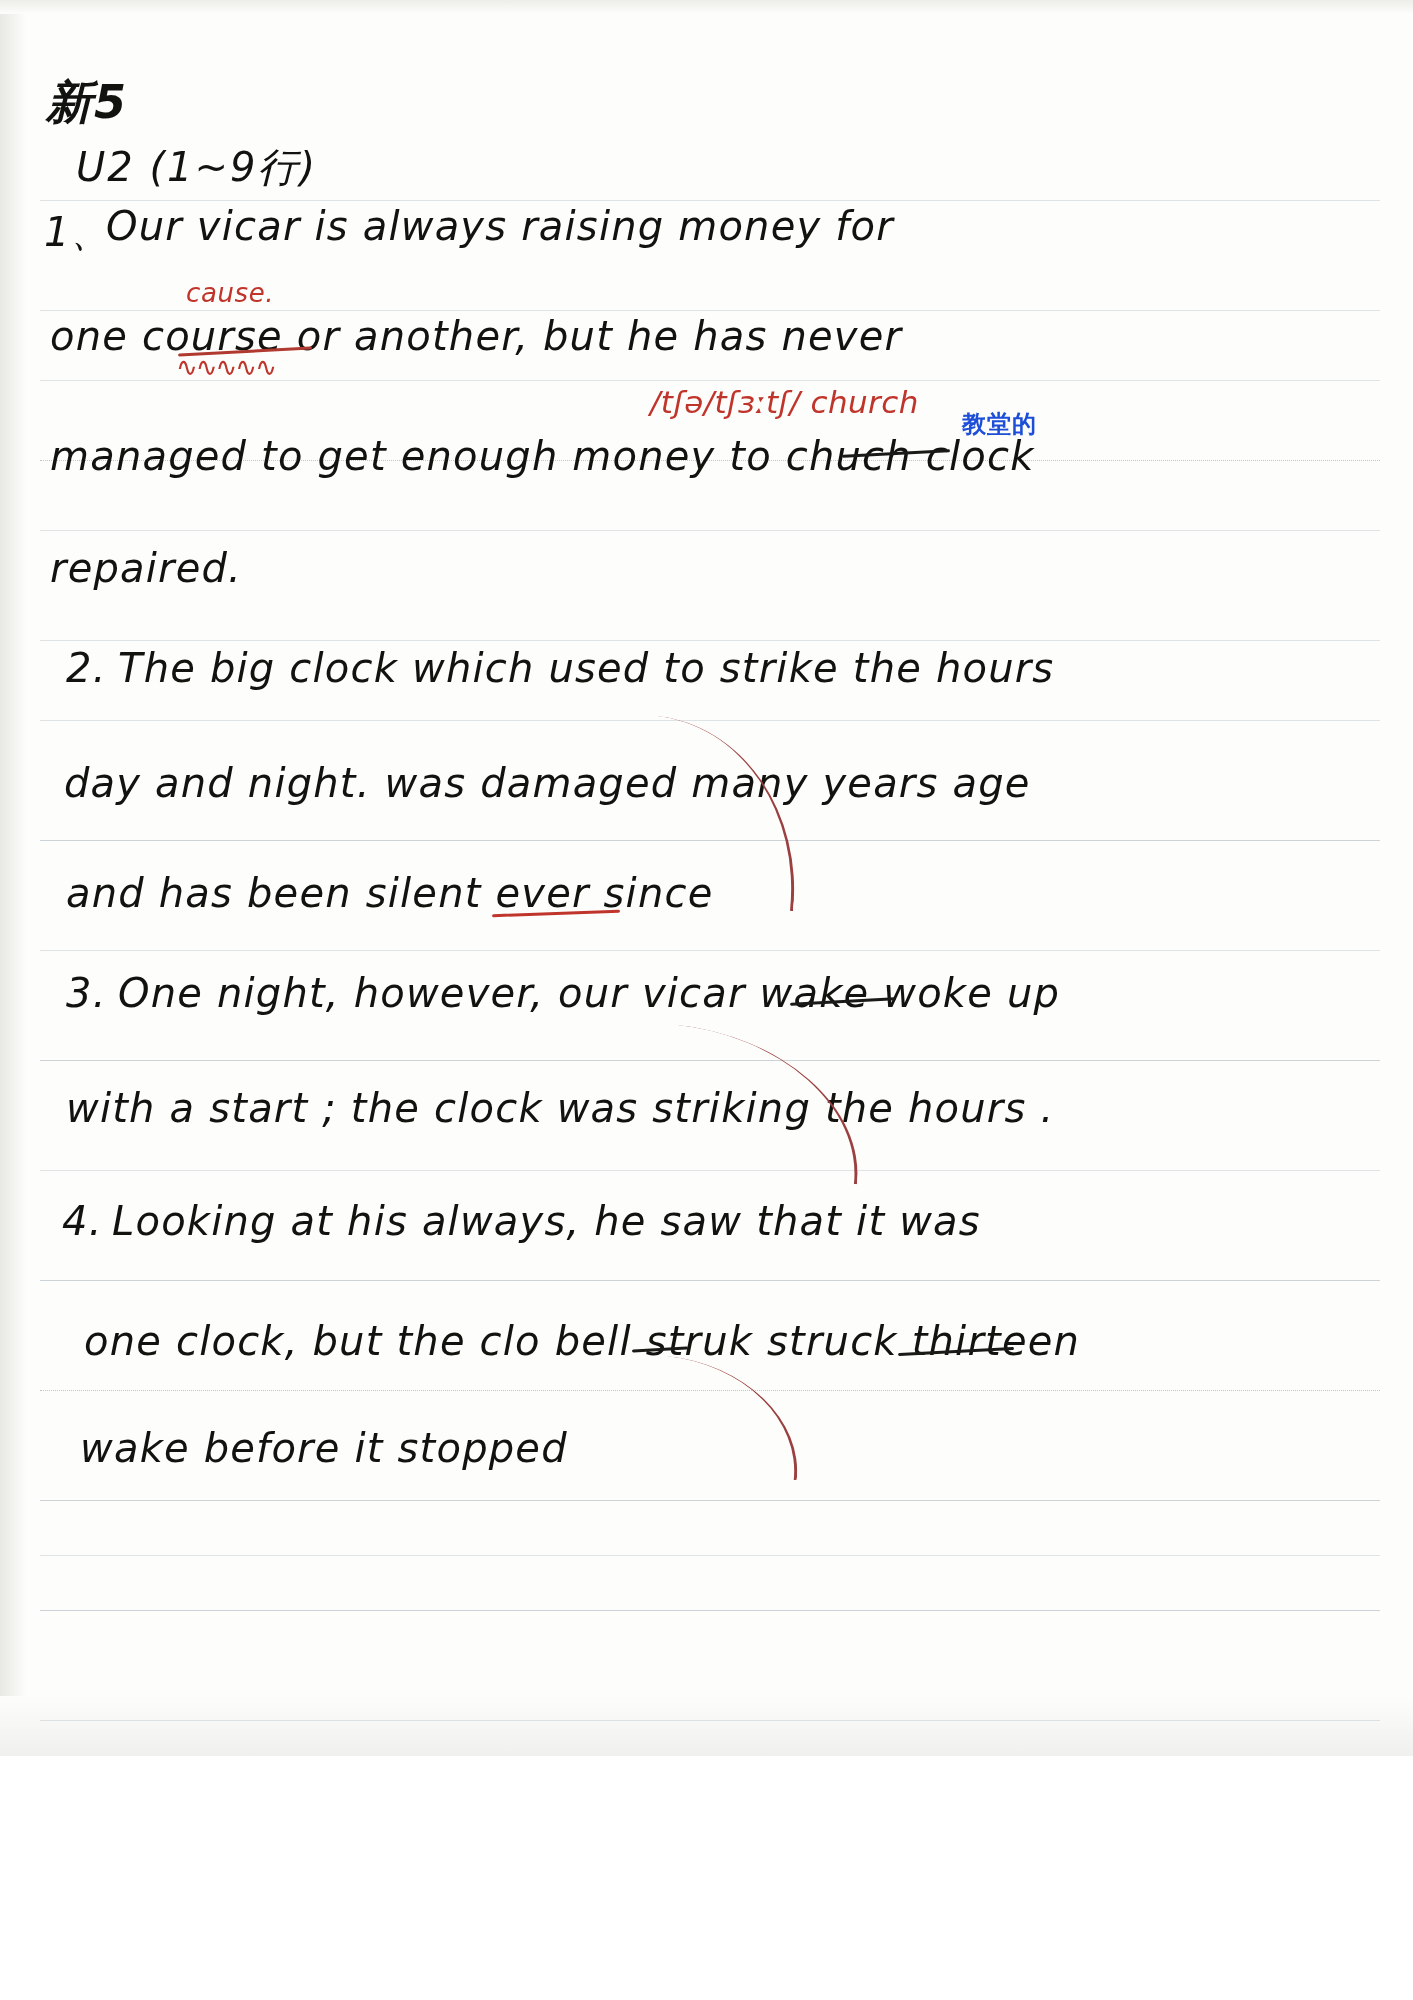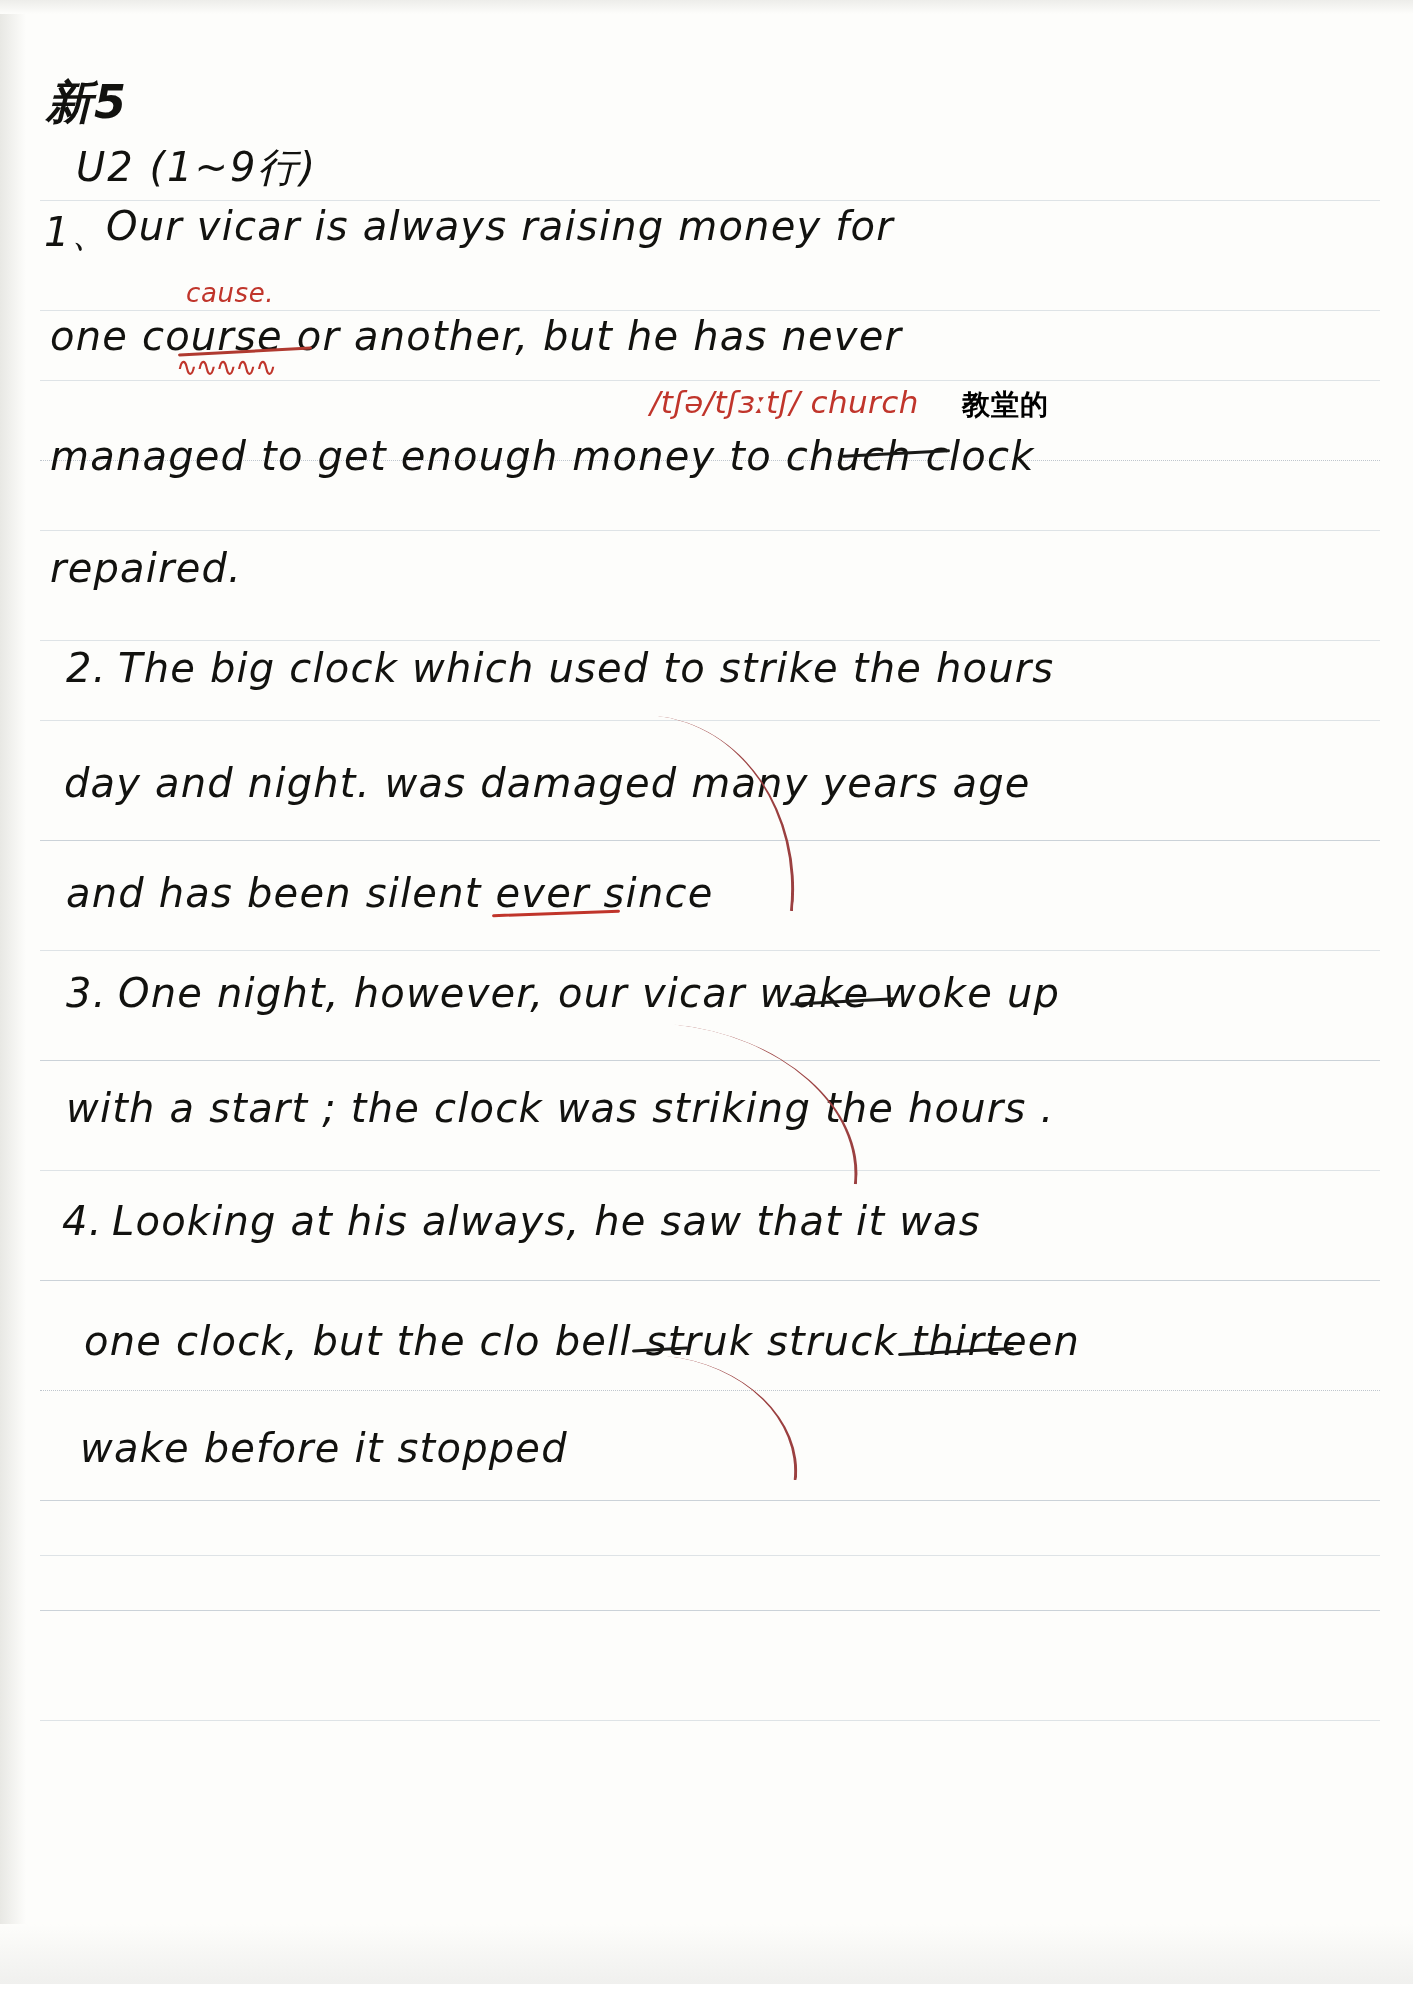--- a/index.html
+++ b/index.html
@@ -6,21 +6,21 @@
     margin: 0;
     padding: 0;
     background: #ffffff;
   }
   body {
     font-family: "DejaVu Sans", sans-serif;
   }
   #page {
     position: relative;
     width: 1413px;
-    height: 1984px;
+    height: 1756px;
     background: #fdfdfb;
     overflow: hidden;
   }
   
   #paper-edge-left {
     position: absolute;
     left: 0; top: 0;
     width: 26px; height: 2000px;
     background: linear-gradient(to right, #e8e8e4, #fdfdfb);
   }
@@ -86,26 +86,27 @@
   .phonetic-red {
     color: #c0352b;
     font-size: 31px;
     font-style: italic;
     position: absolute;
     white-space: nowrap;
     letter-spacing: .4px;
     text-align: right;
   }
   .annot-blue {
-    color: #000000;
-    font-size: 28px;
+    color: #1d4ed8;
+    font-size: 24px;
     position: absolute;
     white-space: nowrap;
     font-weight: 600;
     letter-spacing: 1px;
+    margin-top: 22px;
   }
 
   .strike {
     position: absolute;
     height: 3px;
     background: #1a1a17;
     transform: rotate(-3deg);
     border-radius: 2px;
   }
   .strike.red {

